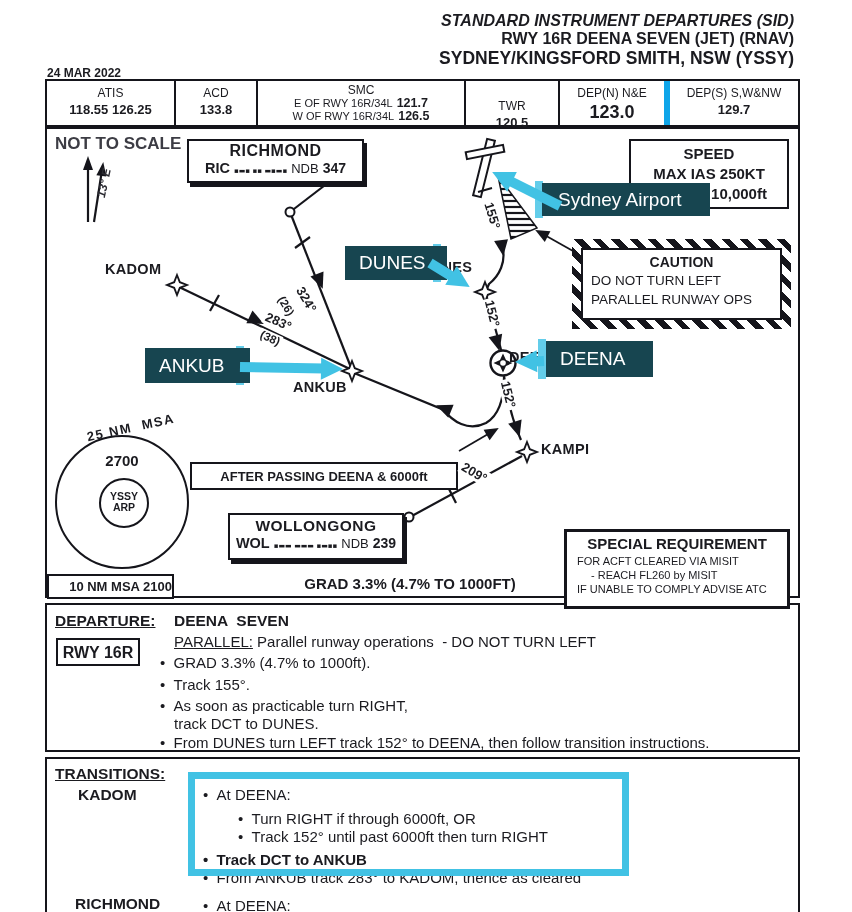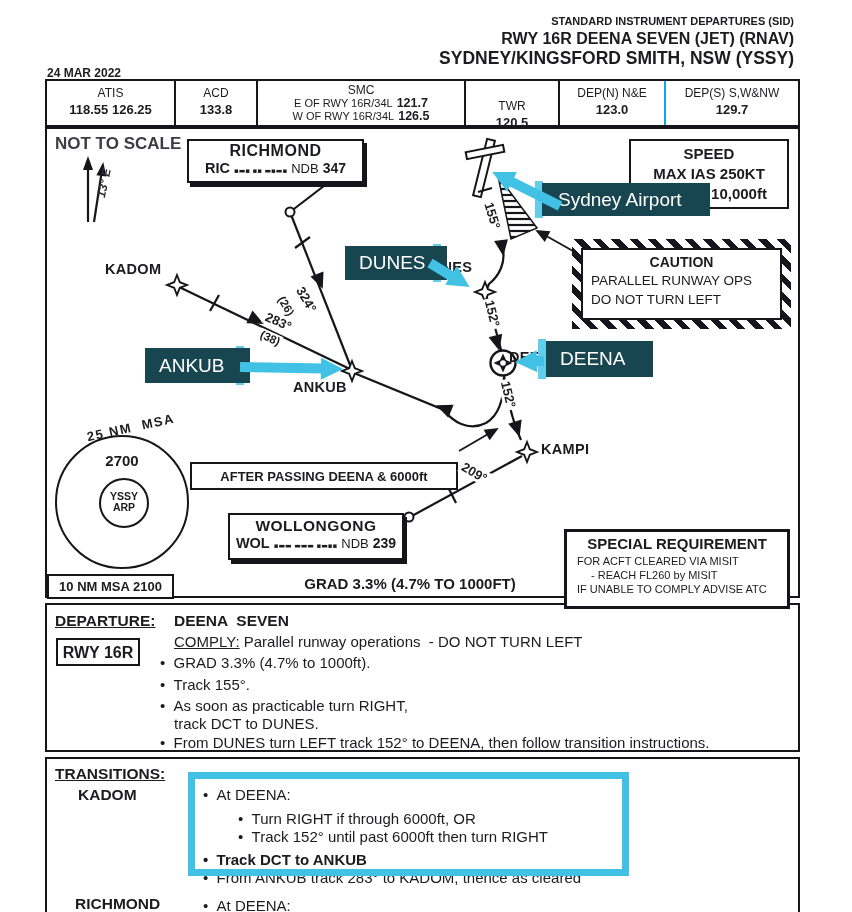--- a/index.html
+++ b/index.html
@@ -26,21 +26,21 @@
   #map-layer{z-index:1;}
   .lbl2{z-index:2;}
   .navline2{display:flex;justify-content:center;align-items:baseline;gap:4px;margin-top:0px;}
 </style>
 </head>
 <body>
 
 <div class="page">
 
   <div class="abs" style="right:58px;top:12px;width:560px;text-align:right;font-weight:bold;">
-    <div style="font-size:11px;line-height:18px;">STANDARD INSTRUMENT DEPARTURES (SID)</div>
+    <div style="font-size:16px;line-height:18px;font-style:italic;">STANDARD INSTRUMENT DEPARTURES (SID)</div>
     <div style="font-size:16px;line-height:18px;">RWY 16R DEENA SEVEN (JET) (RNAV)</div>
     <div style="font-size:17.5px;line-height:20px;">SYDNEY/KINGSFORD SMITH, NSW (YSSY)</div>
   </div>
   <div class="abs b" style="left:47px;top:66px;font-size:12px;">24 MAR 2022</div>
 
   <div class="abs" style="left:45px;top:79px;width:755px;height:48px;border:2px solid #15151b;display:flex;box-sizing:border-box;">
     <div style="flex:0 0 127px;border-right:2px solid #15151b;padding-top:5px;" class="ctr">
       <div style="font-size:12px;">ATIS</div>
       <div class="b" style="font-size:13px;margin-top:2px;">118.55 126.25</div>
     </div>
@@ -56,23 +56,23 @@
       </div>
       <div class="navline2" style="line-height:13px;">
         <span style="font-size:11px;">W OF RWY 16R/34L</span>
         <span class="b" style="font-size:12.5px;">126.5</span>
       </div>
     </div>
     <div style="flex:0 0 92px;border-right:2px solid #15151b;padding-top:18px;" class="ctr">
       <div style="font-size:12px;">TWR</div>
       <div class="b" style="font-size:13px;margin-top:2px;">120.5</div>
     </div>
-    <div style="flex:0 0 104px;border-right:2px solid #0ea5e9;padding-top:5px;" class="ctr">
+    <div style="flex:0 0 104px;border-right:6px solid #0ea5e9;padding-top:5px;" class="ctr">
       <div style="font-size:12px;">DEP(N) N&amp;E</div>
-      <div class="b" style="font-size:13px;margin-top:2px;text-align:center;">123.0</div>
+      <div class="b" style="font-size:18px;margin-top:2px;text-align:center;">123.0</div>
     </div>
     <div style="flex:1;padding-top:5px;" class="ctr">
       <div style="font-size:12px;">DEP(S) S,W&amp;NW</div>
       <div class="b" style="font-size:13px;margin-top:2px;">129.7</div>
     </div>
   </div>
 
   <div class="abs" style="left:45px;top:127px;width:755px;height:471px;border:2px solid #15151b;box-sizing:border-box;"></div>
 
   <svg id="map-layer" width="852" height="912" viewBox="0 0 852 912">
@@ -167,22 +167,22 @@
 
   <div class="abs lbl2 ctr" style="left:629px;top:139px;width:160px;height:70px;border:2.5px solid #15151b;background:#fff;padding-top:3px;box-sizing:border-box;">
     <div class="b" style="font-size:15px;line-height:20px;">SPEED</div>
     <div class="b" style="font-size:15px;line-height:20px;">MAX IAS 250KT</div>
     <div class="b" style="font-size:15px;line-height:20px;">BELOW 10,000ft</div>
   </div>
 
   <div class="abs lbl2" style="left:572px;top:239px;width:219px;height:90px;background:repeating-linear-gradient(45deg,#15151b 0 6px,#fff 6px 13px);box-sizing:border-box;">
     <div style="position:absolute;left:9px;top:9px;right:9px;bottom:9px;background:#fff;border:2px solid #15151b;padding:3px 8px;box-sizing:border-box;">
       <div class="b ctr" style="font-size:14px;line-height:18px;">CAUTION</div>
+      <div style="font-size:13.5px;line-height:19px;">DO NOT TURN LEFT</div>
       <div style="font-size:13.5px;line-height:19px;">PARALLEL RUNWAY OPS</div>
-      <div style="font-size:13.5px;line-height:19px;">DO NOT TURN LEFT</div>
     </div>
   </div>
 
   <div class="abs bx lbl2 ctr b" style="left:190px;top:462px;width:268px;height:28px;font-size:13px;line-height:25px;box-sizing:border-box;">AFTER PASSING DEENA &amp; 6000ft</div>
 
   <div class="abs bx shadow lbl2 ctr" style="left:228px;top:513px;width:172px;height:43px;">
     <div class="b" style="font-size:15.5px;letter-spacing:.5px;line-height:19px;margin-top:1px;">WOLLONGONG</div>
     <div class="navline2">
       <span class="b" style="font-size:14.5px;">WOL</span>
       <span class="morse">▪▬▬ ▬▬▬ ▪▬▪▪</span>
@@ -197,21 +197,21 @@
     <div style="font-size:11px;line-height:14px;padding-left:24px;">- REACH FL260 by MISIT</div>
     <div style="font-size:11px;line-height:14px;padding-left:10px;">IF UNABLE TO COMPLY ADVISE ATC</div>
   </div>
 
   <div class="abs b lbl2" style="left:86px;top:420px;font-size:13px;letter-spacing:1.5px;transform:rotate(-12deg);white-space:pre;">25 NM  MSA</div>
   <div class="abs b lbl2 ctr" style="left:92px;top:452px;width:60px;font-size:15px;">2700</div>
   <div class="abs b lbl2 ctr" style="left:103px;top:491px;width:42px;font-size:10.5px;line-height:11px;">
     <div>YSSY</div>
       <div>ARP</div>
   </div>
-  <div class="abs lbl2 ctr b" style="left:47px;top:574px;width:127px;height:25px;border:2px solid #15151b;background:#fff;font-size:13px;line-height:22px;box-sizing:border-box;">10 NM MSA 2100</div>
+  <div class="abs lbl2 ctr b" style="left:47px;top:574px;width:127px;height:25px;border:2px solid #15151b;background:#fff;font-size:13px;line-height:22px;box-sizing:border-box;text-align:right;">10 NM MSA 2100</div>
   <div class="abs b lbl2 ctr" style="left:285px;top:575px;width:250px;font-size:15px;">GRAD 3.3% (4.7% TO 1000FT)</div>
 
   <div class="abs wpt lbl2" style="left:105px;top:261px;">KADOM</div>
   <div class="abs wpt" style="left:420px;top:259px;z-index:1;">DUNES</div>
   <div class="abs wpt lbl2" style="left:293px;top:379px;">ANKUB</div>
   <div class="abs wpt" style="left:509px;top:349px;z-index:1;">DEENA</div>
   <div class="abs wpt lbl2" style="left:541px;top:441px;">KAMPI</div>
 
   <div class="abs trk lbl2" style="left:477px;top:208px;transform:rotate(73deg);">155°</div>
   <div class="abs trk lbl2" style="left:477px;top:306px;transform:rotate(76deg);">152°</div>
@@ -246,21 +246,21 @@
       <polygon points="-20,-11 2,0 -20,11" transform="translate(468,286) rotate(32)"></polygon>
       <polygon points="-20,-11 2,0 -20,11" transform="translate(341,369) rotate(1)"></polygon>
       <polygon points="-20,-11 2,0 -20,11" transform="translate(517,362) rotate(178)"></polygon>
     </g>
   </svg>
 
   <div class="abs" style="left:45px;top:603px;width:755px;height:149px;border:2px solid #15151b;box-sizing:border-box;"></div>
   <div class="abs secname u" style="left:55px;top:612px;">DEPARTURE:</div>
   <div class="abs secname" style="left:174px;top:612px;white-space:pre;">DEENA  SEVEN</div>
   <div class="abs ctr b" style="left:56px;top:638px;width:84px;height:28px;border:2px solid #15151b;font-size:16px;line-height:25px;box-sizing:border-box;">RWY 16R</div>
-  <div class="abs dep-t" style="left:174px;top:633px;"><span class="u">COMPLY:</span><span> Parallel runway operations  - DO NOT TURN LEFT</span></div>
+  <div class="abs dep-t" style="left:174px;top:633px;"><span class="u">PARALLEL:</span><span> Parallel runway operations  - DO NOT TURN LEFT</span></div>
   <div class="abs dep-t blt" style="left:160px;top:654px;">GRAD 3.3% (4.7% to 1000ft).</div>
   <div class="abs dep-t blt" style="left:160px;top:676px;">Track 155°.</div>
   <div class="abs dep-t blt" style="left:160px;top:697px;">As soon as practicable turn RIGHT,</div>
   <div class="abs dep-t" style="left:174px;top:715px;">track DCT to DUNES.</div>
   <div class="abs dep-t blt" style="left:160px;top:734px;">From DUNES turn LEFT track 152° to DEENA, then follow transition instructions.</div>
 
   <div class="abs" style="left:45px;top:757px;width:755px;height:160px;border:2px solid #15151b;box-sizing:border-box;"></div>
   <div class="abs secname u" style="left:55px;top:765px;">TRANSITIONS:</div>
   <div class="abs secname" style="left:78px;top:786px;">KADOM</div>
   <div class="abs dep-t blt" style="left:203px;top:786px;">At DEENA:</div>

